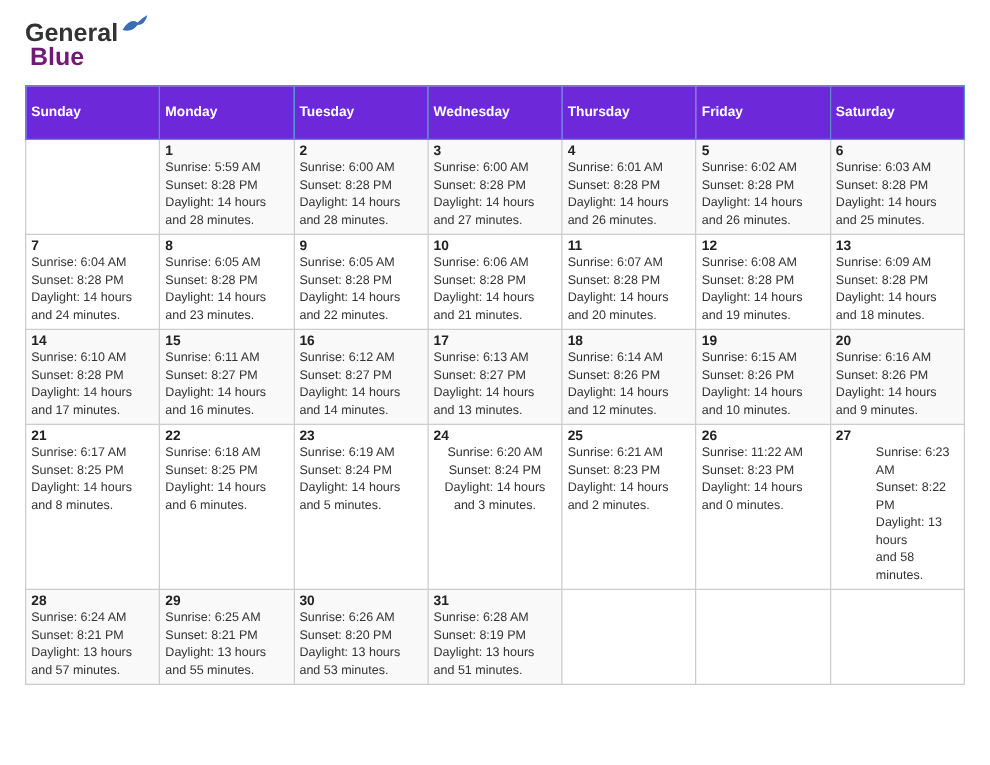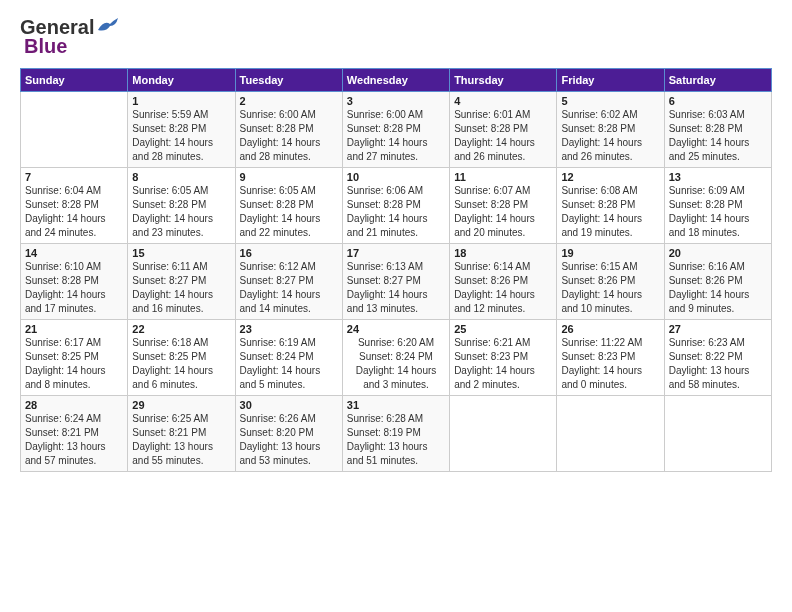--- a/index.html
+++ b/index.html
@@ -37,25 +37,25 @@
     .subtitle {
       font-size: 13px;
       color: #444;
     }
     table {
       width: 100%;
       border-collapse: collapse;
       table-layout: fixed;
     }
     thead tr th {
-      background-color: #4c1d95;
+      background-color: #6d28d9;
       color: #fff;
       font-size: 11px;
       font-weight: bold;
-      padding: 5px 4px;
+      padding: 15px 4px;
       text-align: left;
       border: 1px solid #5a8dd0;
     }
     tbody tr td {
       border: 1px solid #ccc;
       vertical-align: top;
       padding: 3px 4px;
       font-size: 9.5px;
       color: #222;
       height: 74px;
@@ -78,21 +78,21 @@
     .empty-cell {
       background: #fff !important;
     }
   </style>
 </head>
 <body>
 
 <div class="container">
   <div class="header">
     <div class="logo">
-      <div style="display:flex; align-items:center;">
+      <div style="display:flex; ">
         <span style="font-size:20px; font-weight:bold; color:#333;">General</span>
         <svg width="22" height="16" viewBox="0 0 22 16" style="margin-left:2px; margin-top:-4px;">
           <path d="M2 12 Q8 2 14 6 Q18 2 22 0 Q20 8 14 8 Q10 14 2 12Z" fill="#3a6db5"></path>
         </svg>
       </div>
       <span style="font-size:20px; font-weight:bold; color:#701a75; margin-top:-4px; margin-left:4px;">Blue</span>
     </div>
     <div class="title-area">
       <div class="month-title"></div>
       <div class="subtitle"></div>
@@ -297,21 +297,21 @@
           </td>
           <td>
             <span class="day-num">26</span>
             <div class="day-info" style="white-space: pre-line;">Sunrise: 11:22 AM
 Sunset: 8:23 PM
 Daylight: 14 hours
 and 0 minutes.</div>
           </td>
           <td>
             <span class="day-num">27</span>
-            <div class="day-info" style="white-space: pre-line;">Sunrise: 6:23 AM
+            <div class="day-info" style="white-space: pre-line; margin-left: 32px;">Sunrise: 6:23 AM
 Sunset: 8:22 PM
 Daylight: 13 hours
 and 58 minutes.</div>
           </td>
         </tr>
         <tr>
           <td>
             <span class="day-num">28</span>
             <div class="day-info" style="white-space: pre-line;">Sunrise: 6:24 AM
 Sunset: 8:21 PM

